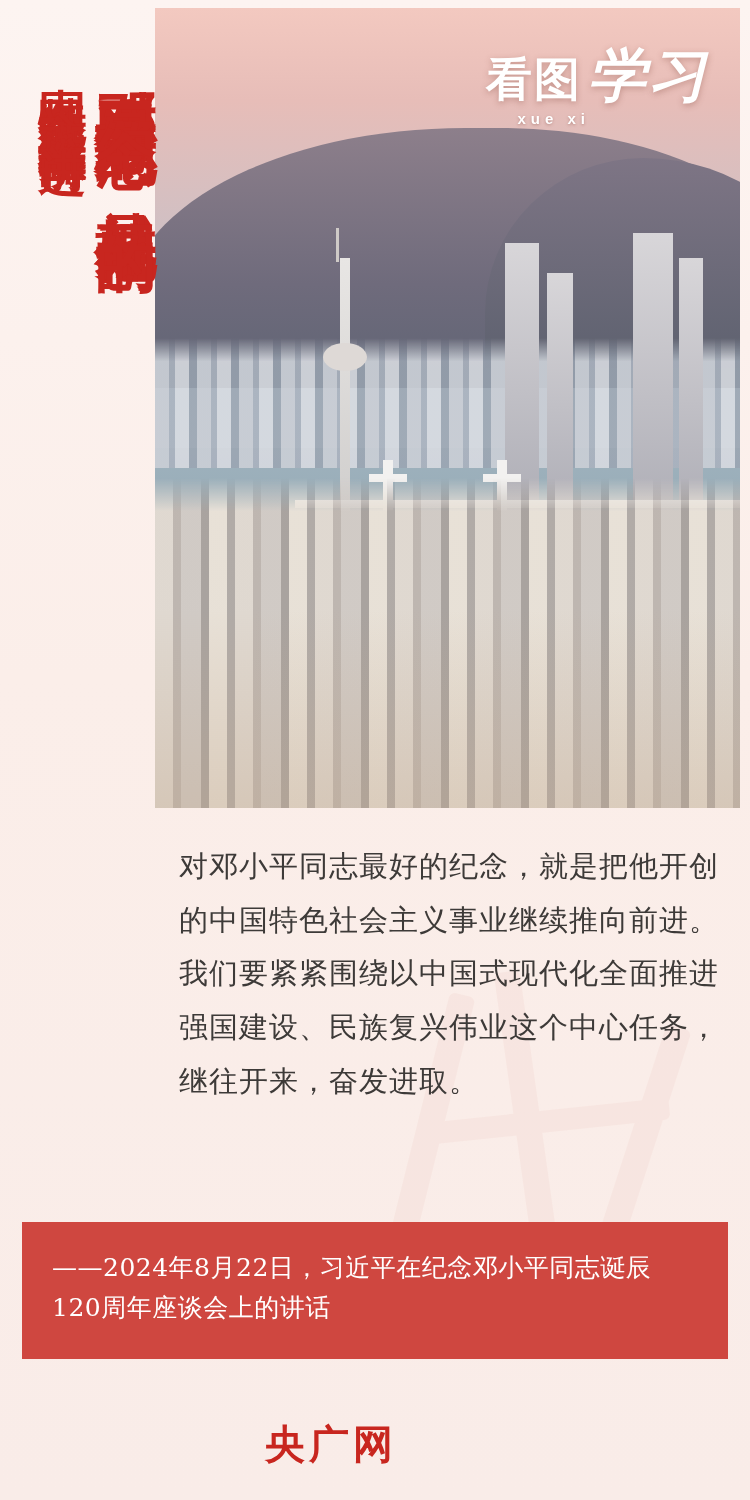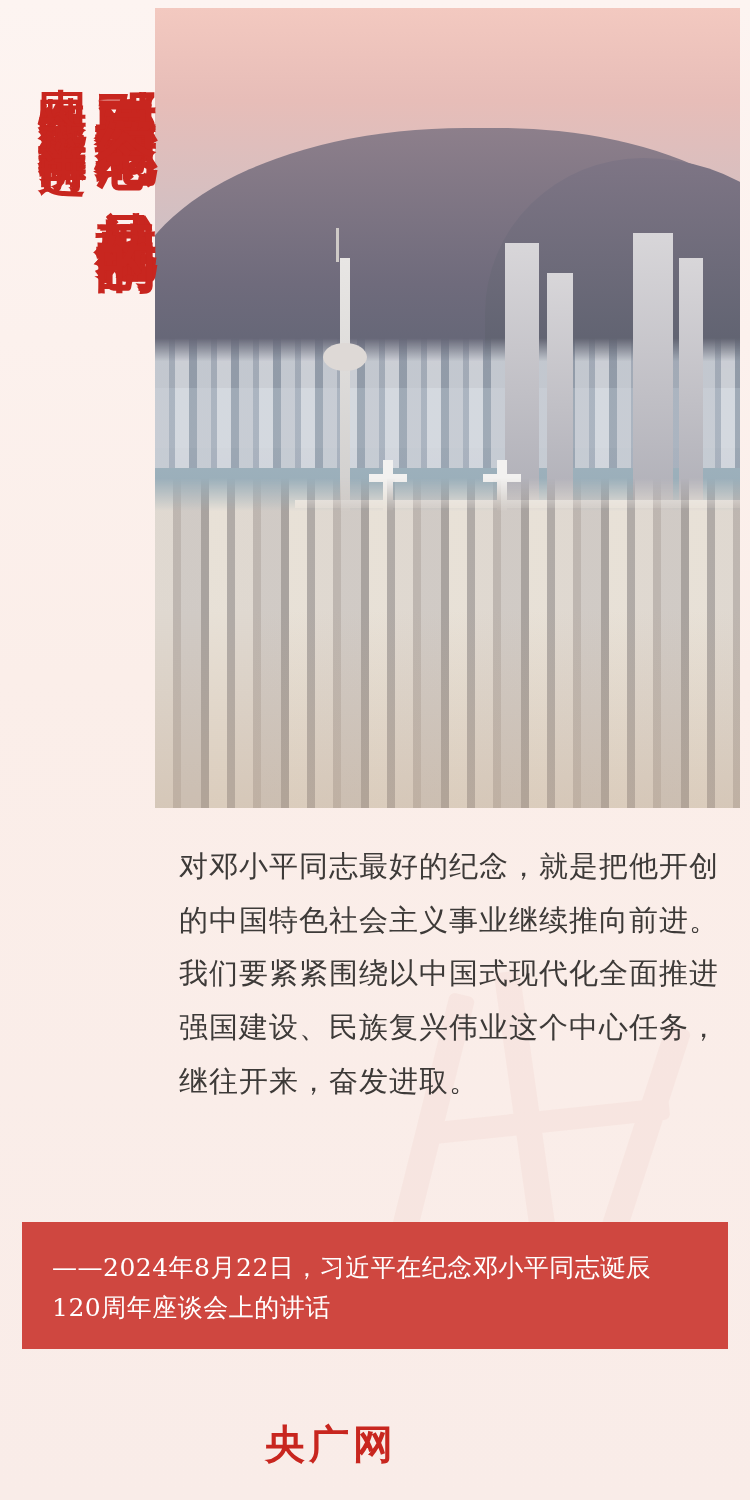--- a/index.html
+++ b/index.html
@@ -261,21 +261,21 @@
   }
 
   
   .source-box {
     position: absolute;
     left: 22px;
     top: 1222px;
     width: 706px;
     background: #cf4740;
     color: #ffffff;
-    padding: 26px 30px 21px 30px;
+    padding: 26px 30px 31px 30px;
     box-sizing: border-box;
     font-size: 25px;
     line-height: 1.6;
     letter-spacing: 0.5px;
     font-family: "DejaVu Serif", "Liberation Serif", serif;
   }
 
   
   .footer {
     position: absolute;
@@ -319,20 +319,24 @@
 
     <div class="tower"></div>
     <div class="greenband"></div>
     <div class="bridge"></div>
     <div class="pylon" style="left:228px;"></div>
     <div class="pylon" style="left:342px;"></div>
     <div class="city"></div>
     <div class="city-shade"></div>
   </div>
 
+  <div class="brand">
+    <div class="brand-cn"><span>看图</span><span class="script">学习</span></div>
+    <div class="brand-py">xue xi</div>
+  </div>
 
   <div class="title-wrap">
     <div class="title-col title-main">对邓小平同志最好的纪念  就是把他开创的</div>
     <div class="title-col title-sub">中国特色社会主义事业继续推向前进</div>
   </div>
 
   <div class="quote">对邓小平同志最好的纪念，就是把他开创的中国特色社会主义事业继续推向前进。我们要紧紧围绕以中国式现代化全面推进强国建设、民族复兴伟业这个中心任务，继往开来，奋发进取。</div>
 
   <div class="source-box">——2024年8月22日，习近平在纪念邓小平同志诞辰120周年座谈会上的讲话</div>
 

